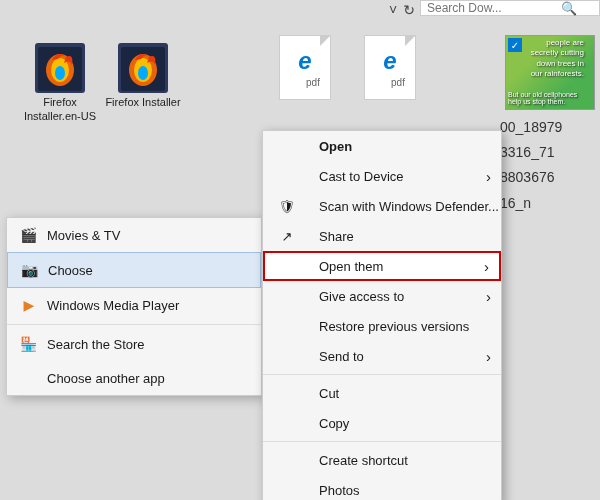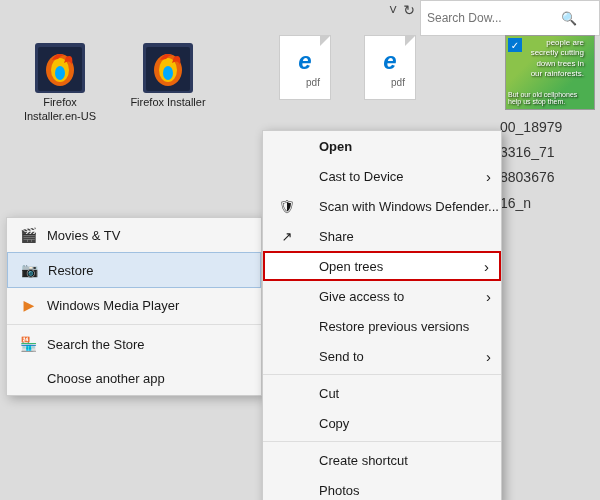--- a/index.html
+++ b/index.html
@@ -20,21 +20,21 @@
       background: #dcdcdc;
       position: relative;
     }
 
     
     .search-bar {
       position: absolute;
       top: 0;
       right: 0;
       width: 180px;
-      height: 36px;
+      height: 16px;
       background: white;
       border: 1px solid #ccc;
       display: flex;
       align-items: center;
       padding: 0 6px;
       gap: 4px;
     }
     .search-bar input {
       border: none;
       outline: none;
@@ -61,21 +61,21 @@
       color: #444;
       cursor: pointer;
     }
 
     
     .file-icons-area {
       position: absolute;
       top: 35px;
       left: 20px;
       display: flex;
-      gap: 28px;
+      gap: 3px;
     }
 
     .file-icon {
       display: flex;
       flex-direction: column;
       align-items: center;
       width: 80px;
       cursor: pointer;
     }
     .file-icon .icon-label {
@@ -374,21 +374,21 @@
     <div>16_n</div>
   </div>
 
   <div class="submenu" style="position:absolute; top:217px; left:6px; width:256px;">
     <div class="submenu-item">
       <span class="item-icon movies-icon">🎬</span>
       <span>Movies &amp; TV</span>
     </div>
     <div class="submenu-item highlighted" style="background:#dce8f5; border:1px solid #a0c0e0;">
       <span class="item-icon" style="color:#e74c3c;">📷</span>
-      <span>Restore</span>
+      <span>Choose</span>
     </div>
     <div class="submenu-item">
       <span class="item-icon wmp-icon">▶</span>
       <span>Windows Media Player</span>
     </div>
     <div class="submenu-separator"></div>
     <div class="submenu-item">
       <span class="item-icon store-icon">🏪</span>
       <span>Search the Store</span>
     </div>
@@ -411,21 +411,21 @@
       <span class="menu-icon">🛡</span>
       <span>Scan with Windows Defender...</span>
     </div>
     <div class="menu-item">
       <span class="menu-icon">↗</span>
       <span>Share</span>
     </div>
 
     <div class="menu-item has-arrow open-with-item" style="background:#fff; border: 2px solid #cc0000; padding: 5px 14px;">
       <span class="menu-icon"></span>
-      <span>Open trees</span>
+      <span>Open them</span>
     </div>
     <div class="menu-item has-arrow">
       <span class="menu-icon"></span>
       <span>Give access to</span>
     </div>
     <div class="menu-item">
       <span class="menu-icon"></span>
       <span>Restore previous versions</span>
     </div>
     <div class="menu-item has-arrow">

